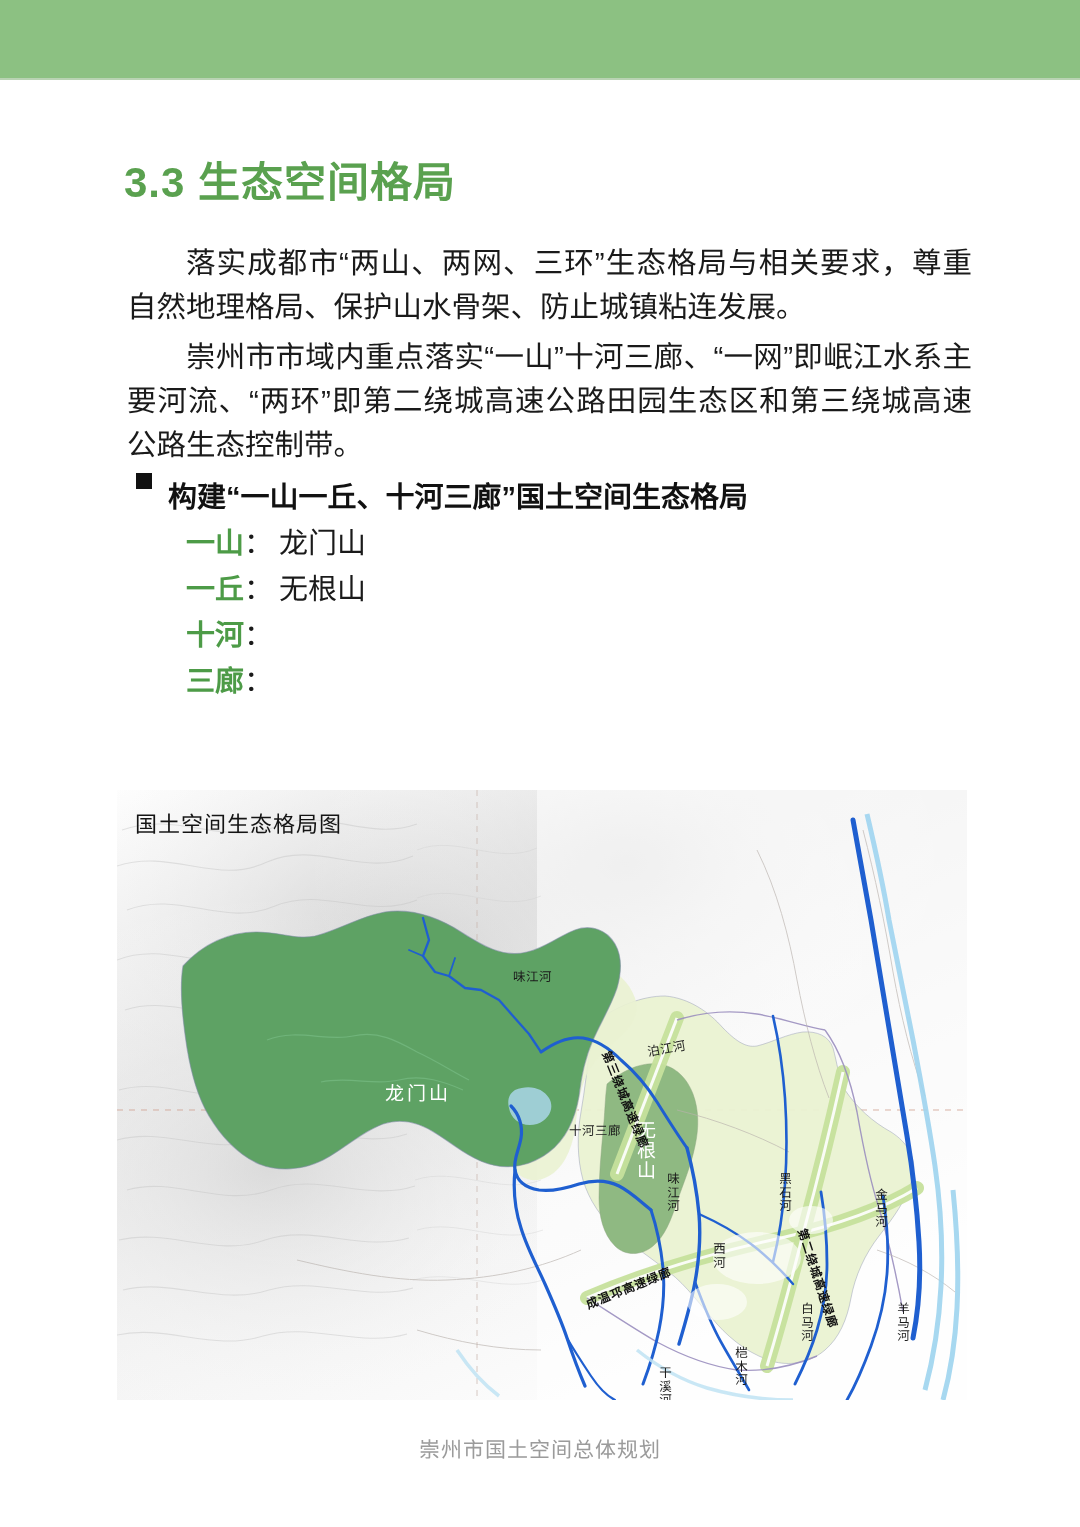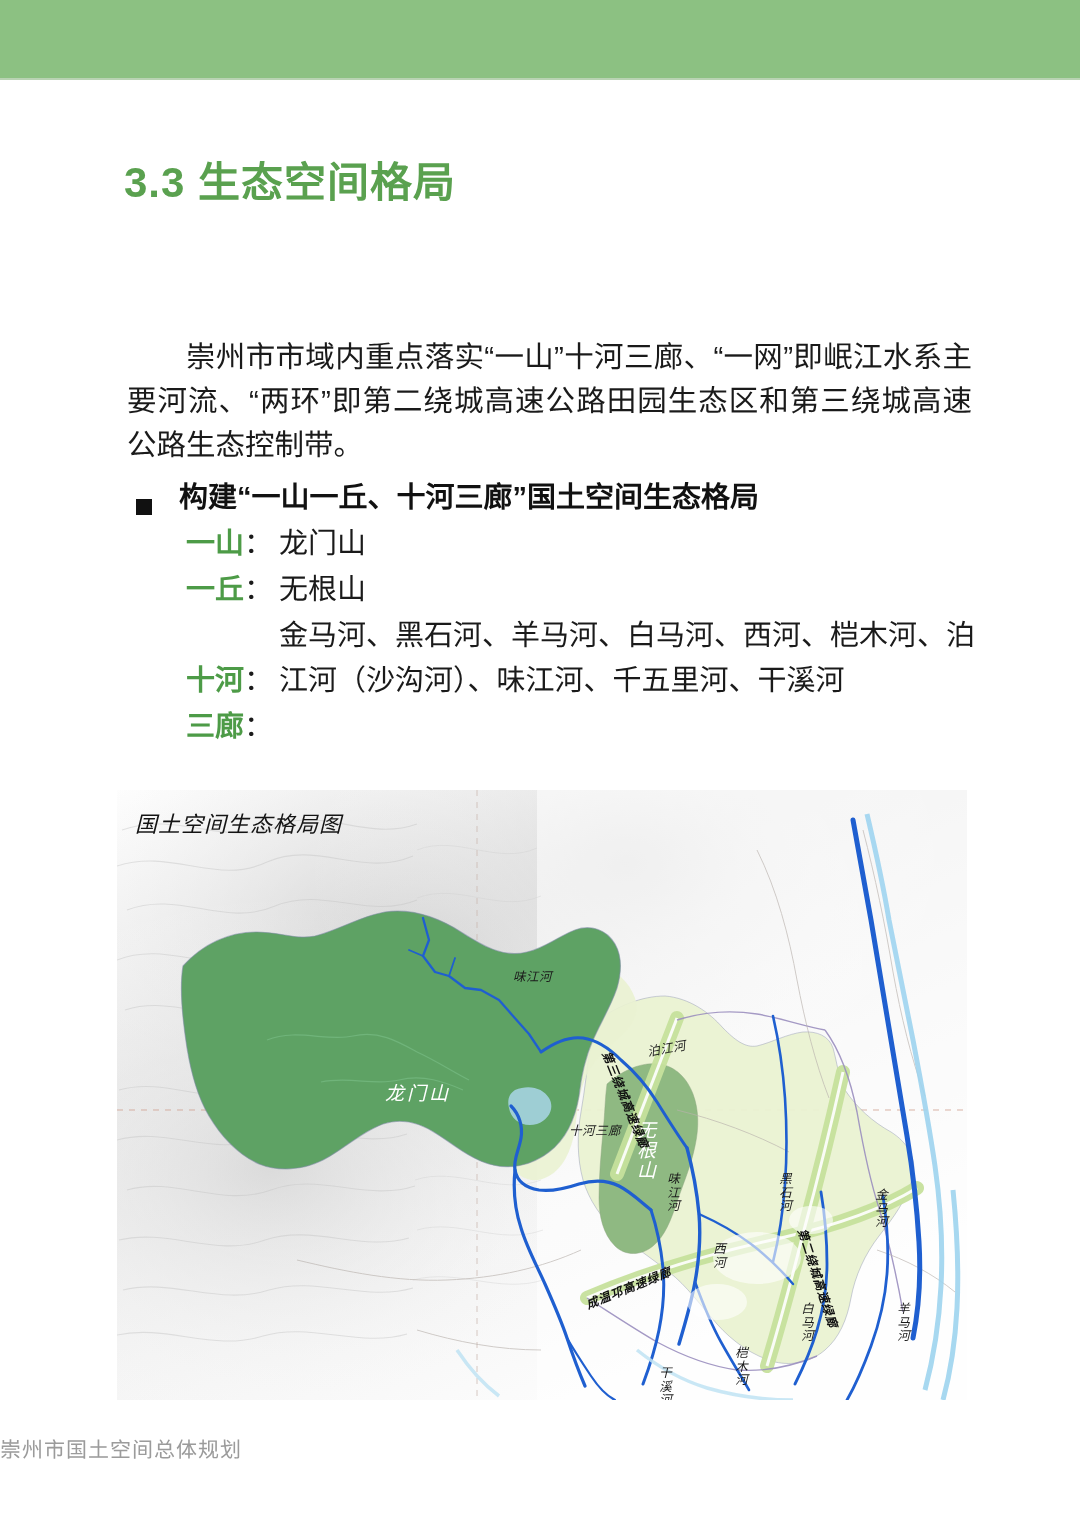--- a/index.html
+++ b/index.html
@@ -72,22 +72,22 @@
   
   .bullet-head {
     position: absolute;
     left: 136px;
     top: 395px;
     font-size: 29px;
     font-weight: bold;
     color: #111111;
     white-space: nowrap;
     display: flex;
-    align-items: flex-end;
-    gap: 27px;
+    align-items: flex-start;
+    gap: 16px;
   }
   .bullet-square {
     width: 16px;
     height: 16px;
     background: #111111;
     display: inline-block;
     flex: 0 0 auto;
   }
 
   
@@ -124,21 +124,20 @@
 
   
   .map-figure {
     position: absolute;
     left: 117px;
     top: 712px;
     width: 850px;
     height: 610px;
     background: #d946ef;
     overflow: hidden;
-    font-style: italic;
   }
   .map-svg { display: block; width: 850px; height: 610px; }
 
   .map-title {
     position: absolute;
     left: 18px;
     top: 16px;
     font-size: 22px;
     color: #141414;
     letter-spacing: 1px;
@@ -171,35 +170,37 @@
     color: #111;
     letter-spacing: 1px;
   }
 
   
   .footer {
     position: absolute;
     left: 0;
     top: 1355px;
     width: 1080px;
+    text-align: center;
     font-size: 21px;
     color: #9b9b9b;
     letter-spacing: 1px;
   }
 </style>
 </head>
 <body>
 
 <div class="top-band"></div>
 <div class="top-band-edge"></div>
 
 <div class="page">
 
   <div class="section-heading">3.3 生态空间格局</div>
 
+  <div class="para p1">落实成都市“两山、两网、三环”生态格局与相关要求，尊重自然地理格局、保护山水骨架、防止城镇粘连发展。</div>
 
   <div class="para p2">崇州市市域内重点落实“一山”十河三廊、“一网”即岷江水系主要河流、“两环”即第二绕城高速公路田园生态区和第三绕城高速公路生态控制带。</div>
 
   <div class="bullet-head">
     <span class="bullet-square"></span>
     <span>构建“一山一丘、十河三廊”国土空间生态格局</span>
   </div>
 
   <div class="deflist">
 
@@ -211,21 +212,20 @@
 
     <div class="defrow">
       <span class="term">一丘</span>
       <span class="colon">：</span>
       <span class="desc">无根山</span>
     </div>
 
     <div class="defrow wrap">
       <span class="term">十河</span>
       <span class="colon">：</span>
-      <span class="desc">金马河、黑石河、羊马河、白马河、西河、桤木河、泊江河（沙沟河）、味江河、千五里河、干溪河</span>
     </div>
 
     <div class="defrow">
       <span class="term">三廊</span>
       <span class="colon">：</span>
     </div>
 
   </div>
 
   <div class="map-figure">

